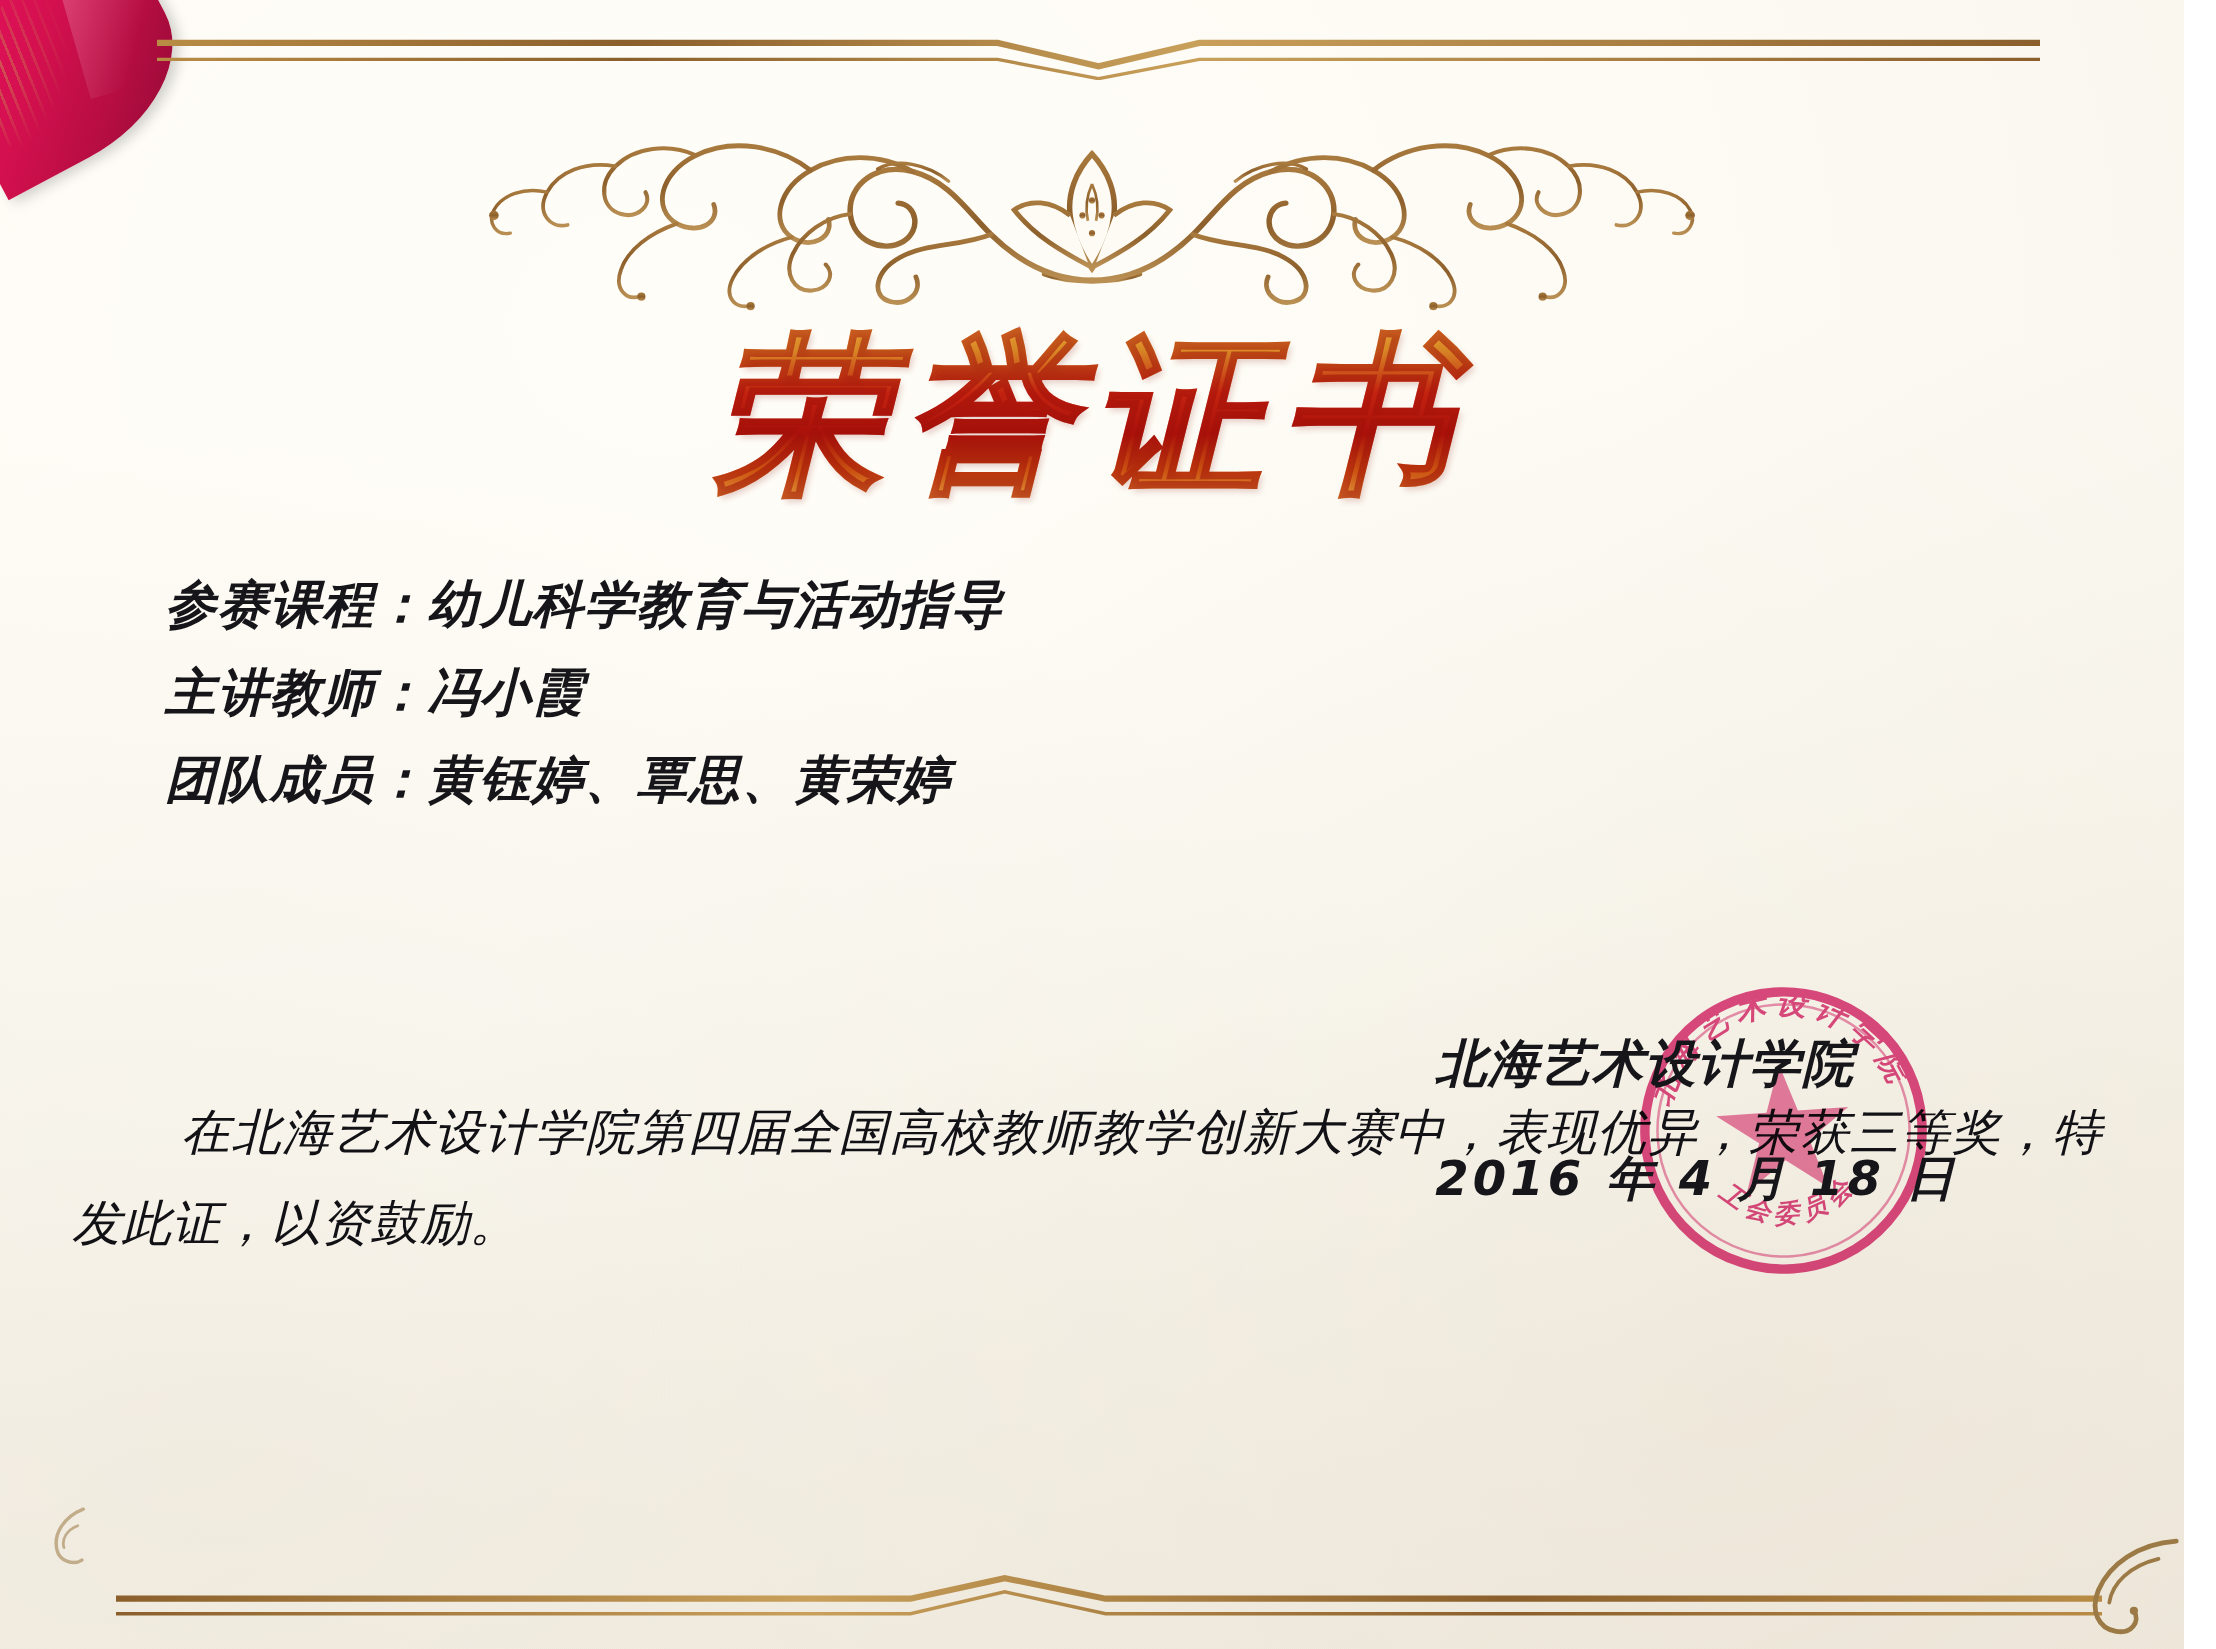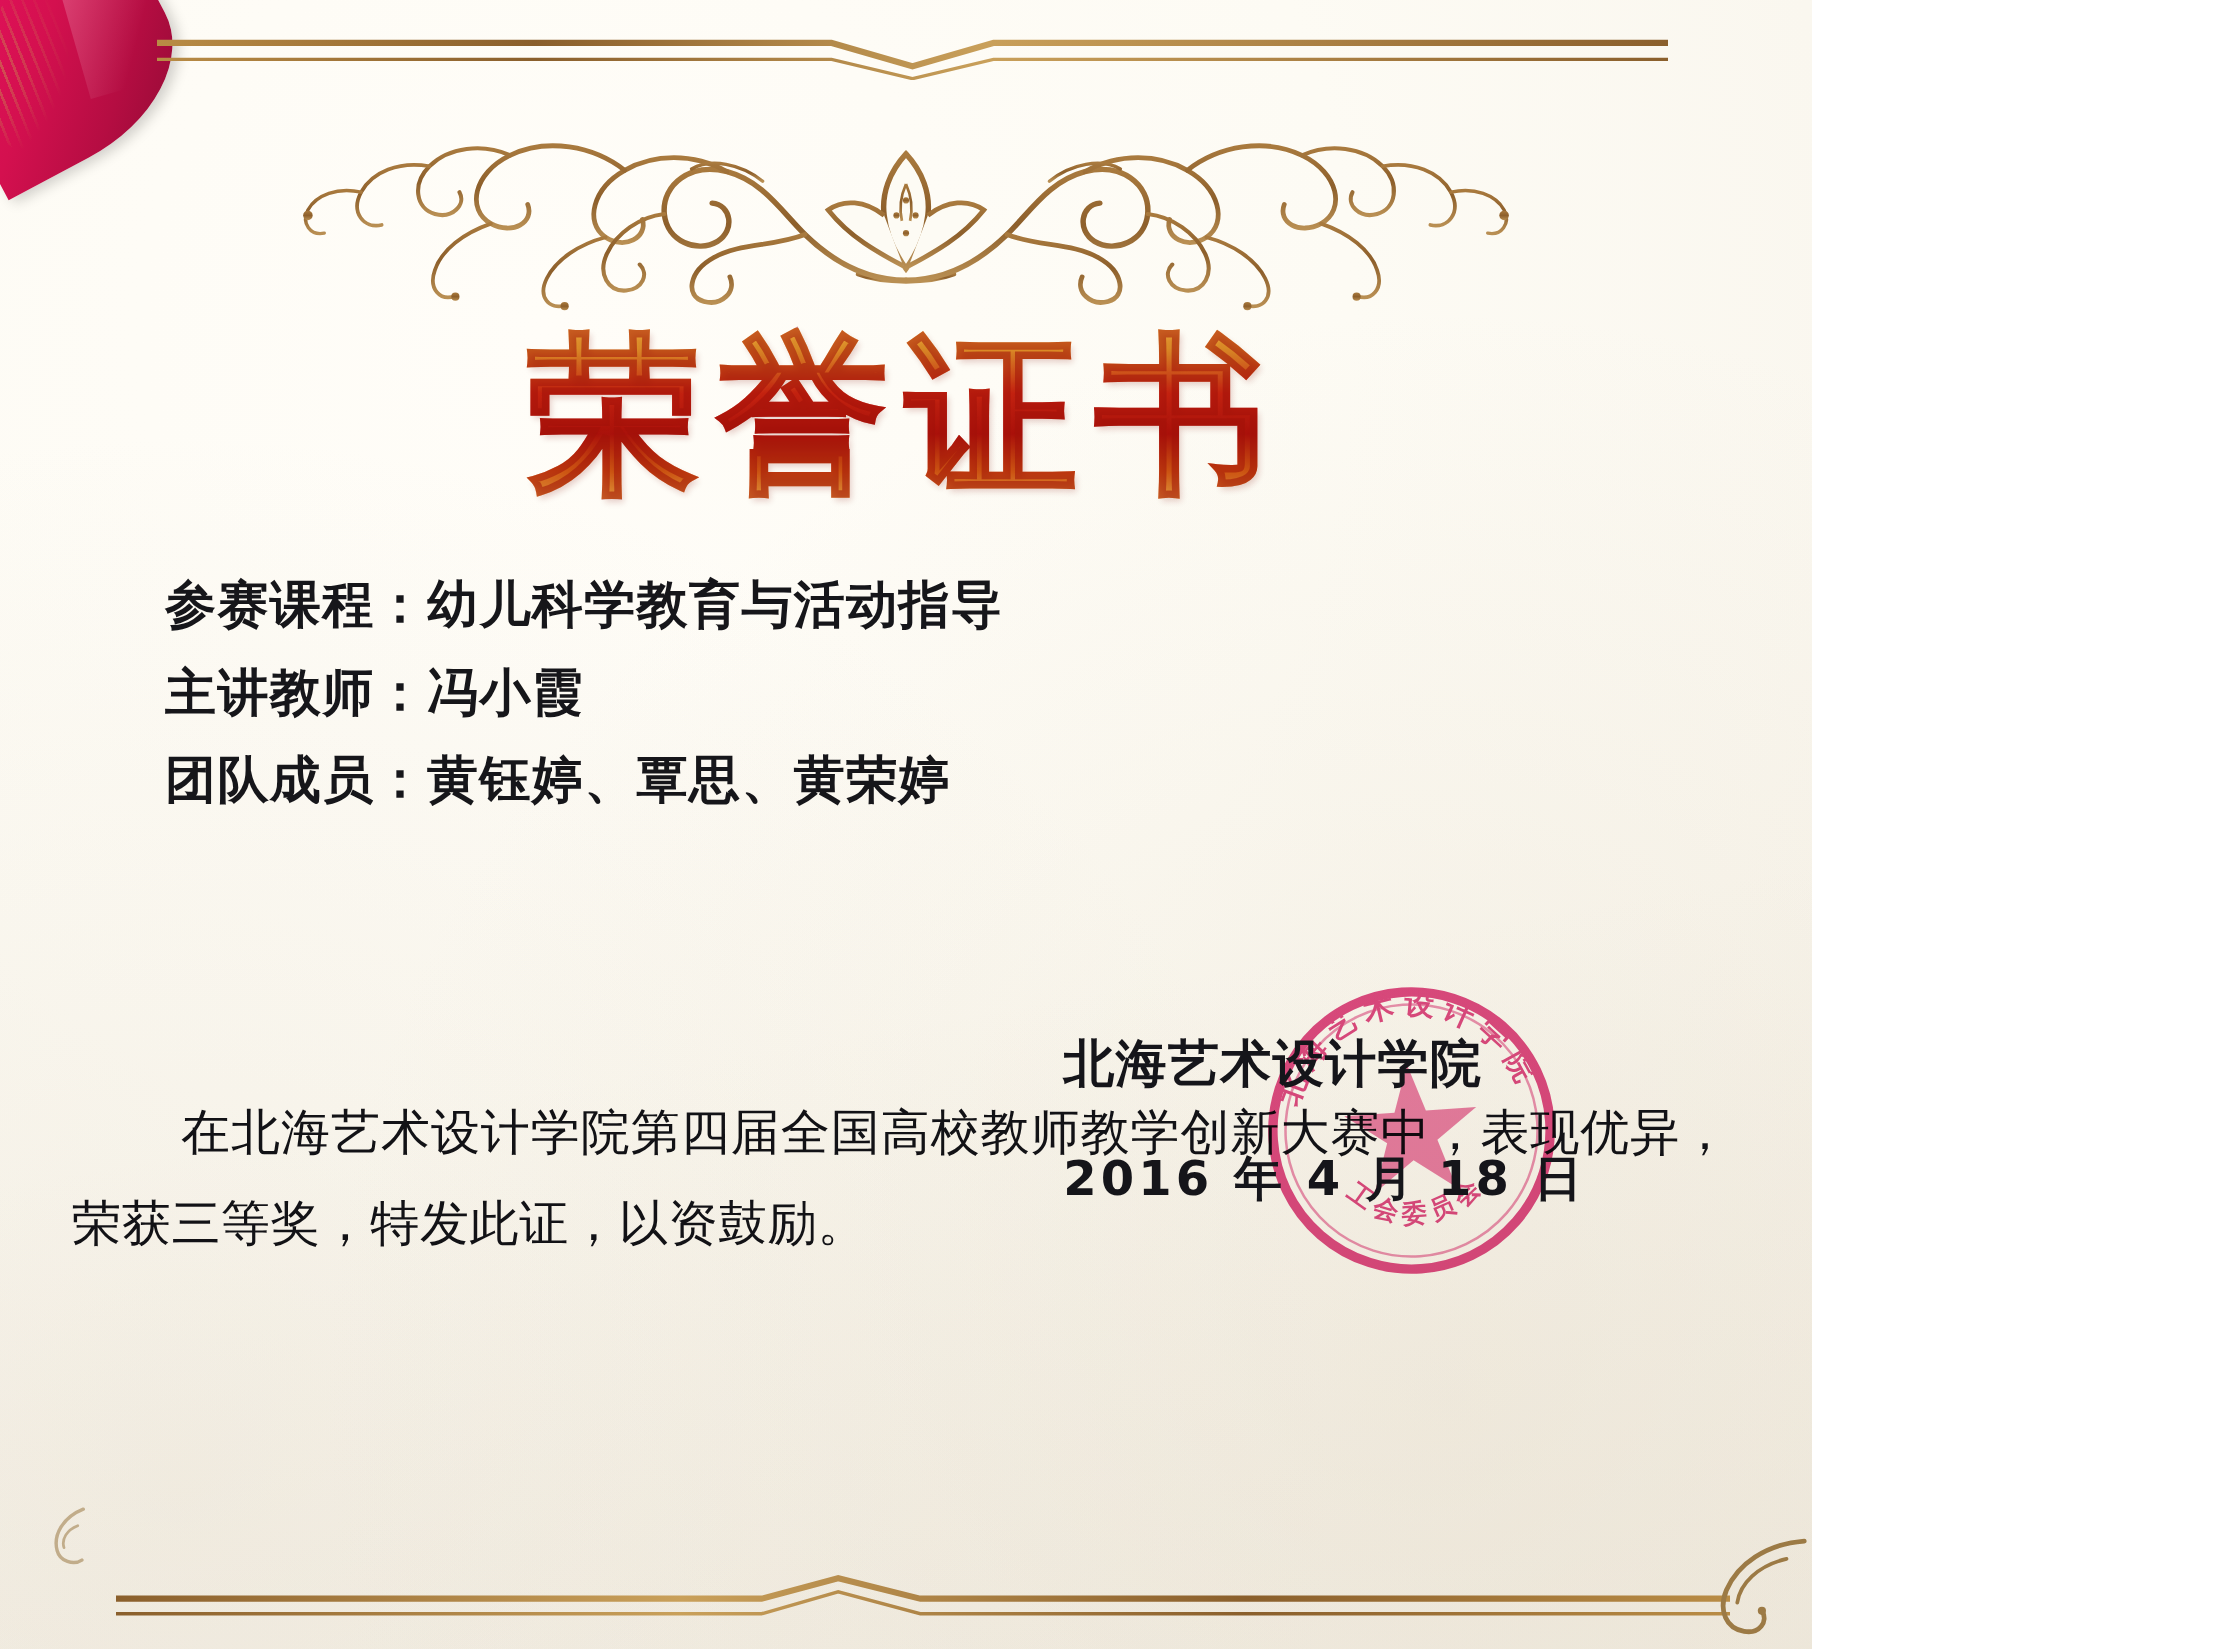--- a/index.html
+++ b/index.html
@@ -6,25 +6,26 @@
     margin: 0;
     padding: 0;
     background: #ffffff;
   }
   body {
     font-family: "Liberation Serif", "DejaVu Serif", serif;
   }
 
   .certificate {
     position: relative;
-    width: 1812px;
+    width: 2184px;
     height: 1649px;
     overflow: hidden;
     background:
       radial-gradient(ellipse at 30% 20%, #fffdf8 0%, #fdfbf4 45%, #f7f3ea 100%);
+    font-style: italic;
   }
 
   
   .paper-texture {
     position: absolute;
     inset: 0;
     background:
       radial-gradient(ellipse at 80% 85%, rgba(226,216,196,0.35) 0%, rgba(255,255,255,0) 55%),
       radial-gradient(ellipse at 10% 90%, rgba(224,214,196,0.30) 0%, rgba(255,255,255,0) 50%),
       linear-gradient(170deg, rgba(255,255,255,0.0) 60%, rgba(214,204,186,0.22) 100%);

